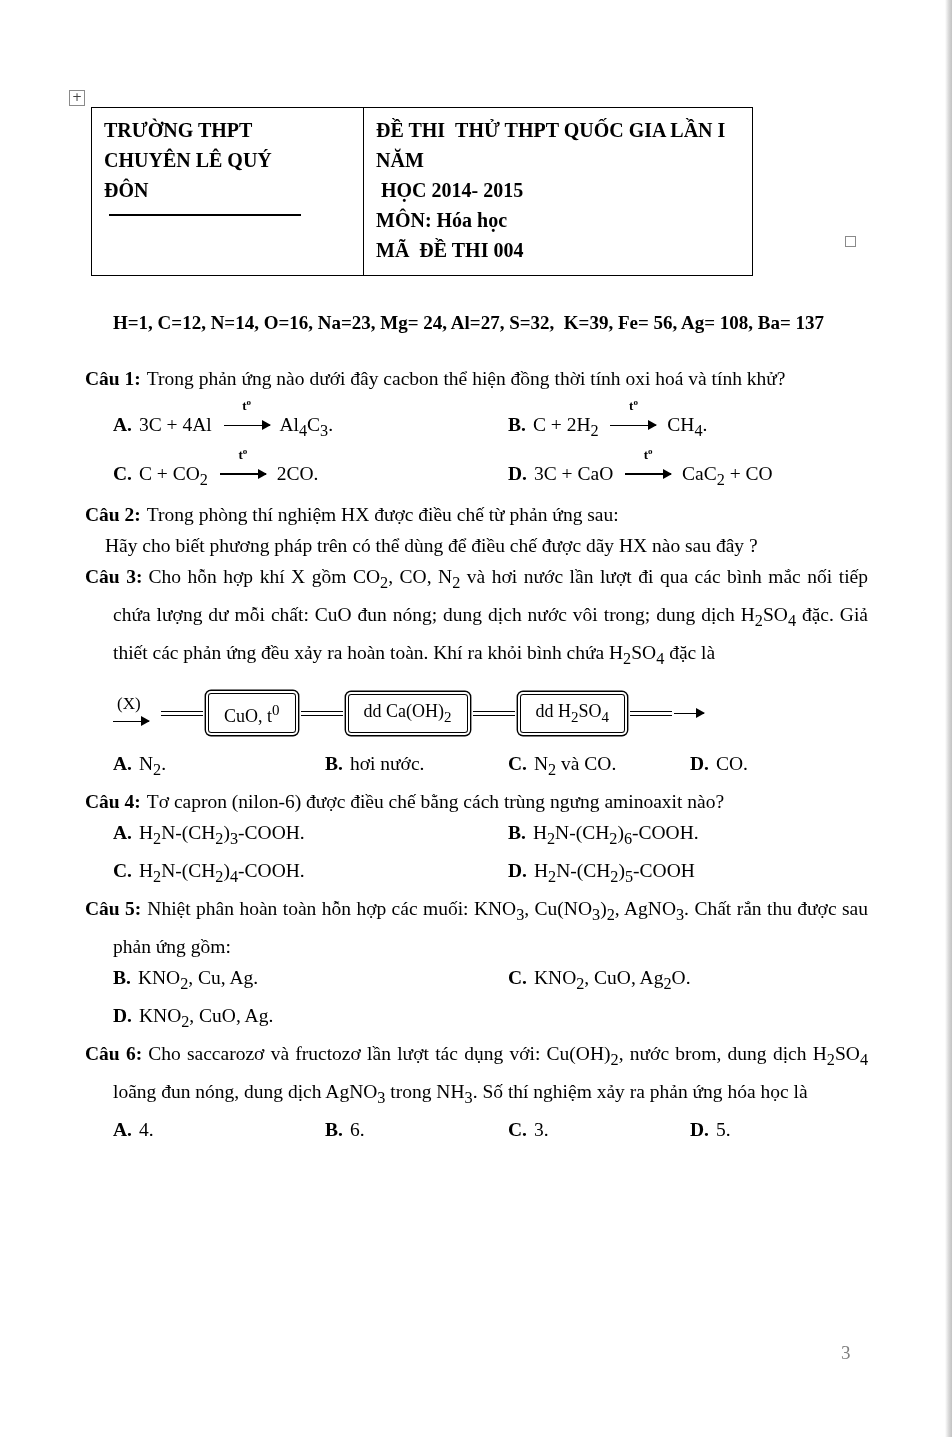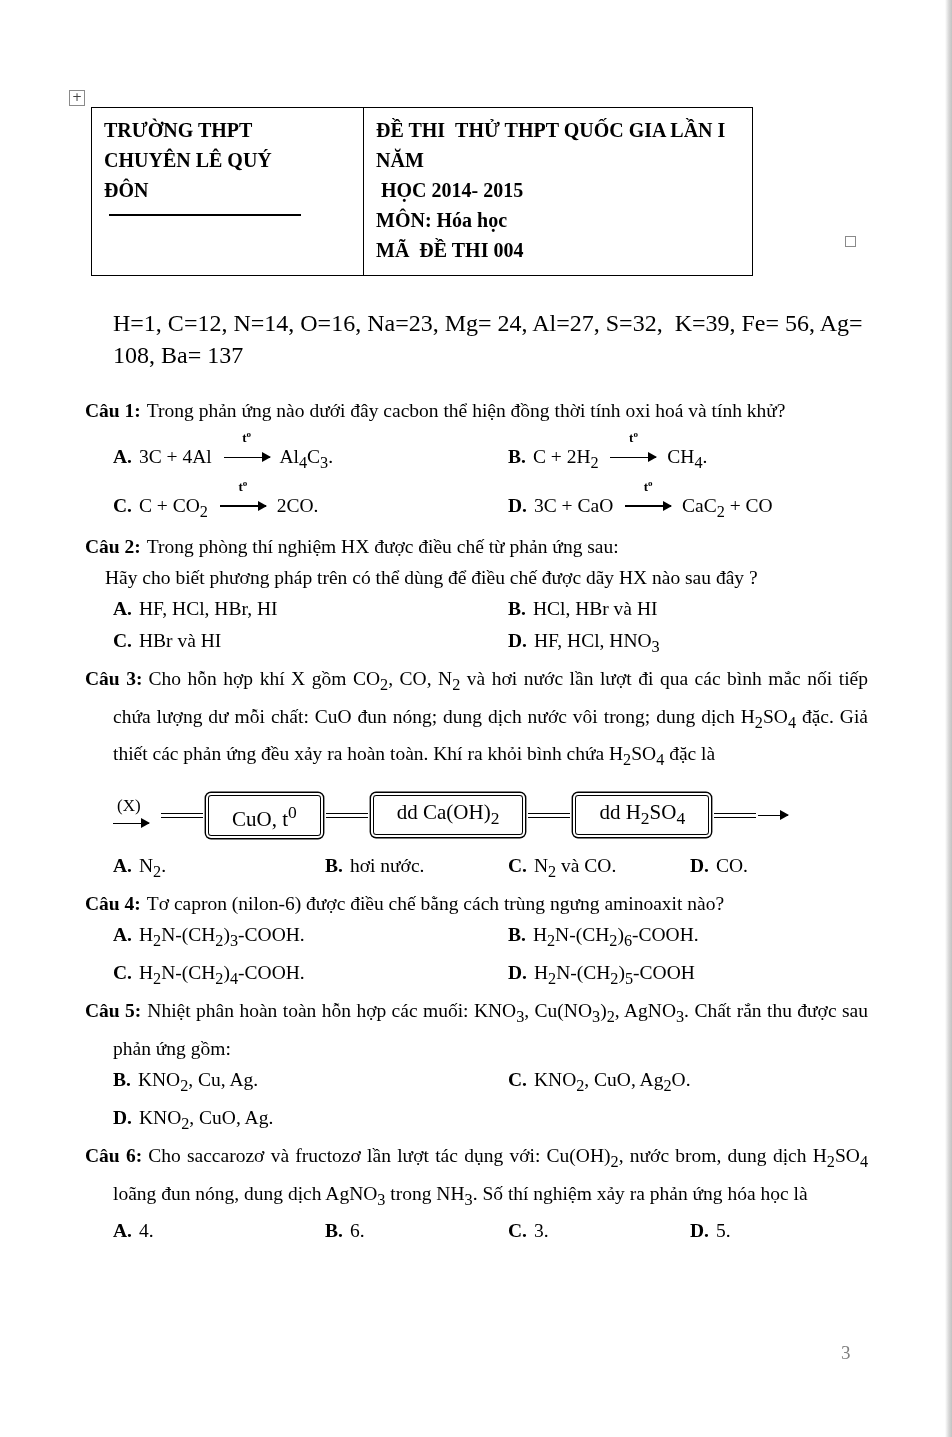--- a/index.html
+++ b/index.html
@@ -18,21 +18,21 @@
     font:12px/13px "DejaVu Sans",sans-serif;text-align:center;cursor:move;}
   .table-resize-handle{position:absolute;left:845px;top:236px;width:9px;height:9px;
     border:1px solid #8a8a8a;background:#fff;cursor:nwse-resize;}
   
   .header-table{border-collapse:collapse;width:662px;margin-left:6px;}
   .header-table td{border:1.6px solid #000;vertical-align:top;
     padding:7px 10px 10px 12px;font-weight:bold;font-size:20px;line-height:30px;}
   td.school-cell{width:249px;}
   .school-underline{width:192px;border-bottom:2px solid #000;margin:9px 0 0 5px;}
   
-  .masses{margin:31px 0 0 0;padding-left:28px;font-weight:normal;font-size:24px;line-height:32px;}
+  .masses{margin:31px 0 0 0;padding-left:28px;font-weight:bold;font-size:19px;line-height:32px;}
   .content{margin-top:24px;}
   p{margin:0;}
   .qpara{padding-left:28px;text-indent:-28px;line-height:31px;text-align:justify;}
   .qlabel{font-weight:bold;margin-right:6px;}
   .eqline{margin-left:28px;line-height:34px;}
   .subline{margin-left:20px;line-height:31px;}
   .just{text-align:justify;}
   .just-last{text-align-last:justify;}
   
   .opts{margin-left:28px;}
@@ -57,21 +57,21 @@
     margin-right:12px;margin-top:-10px;}
   .dg-x{font-size:17px;margin-left:4px;line-height:18px;}
   .dg-inline{width:36px;height:1.5px;background:#000;position:relative;margin-top:8px;}
   .dg-inline::after,.dg-out::after{content:"";position:absolute;right:-1px;top:50%;
     transform:translateY(-50%);width:0;height:0;
     border:5px solid transparent;border-left:9px solid #000;border-right:0;}
   .dg-dbl{width:42px;height:5px;border-top:1.5px solid #000;border-bottom:1.5px solid #000;
     box-sizing:border-box;}
   .dg-box{border:1.4px solid #000;border-radius:3px;
     box-shadow:0 0 0 2px #fff,0 0 0 3.4px #000;
-    padding:6px 23px;font-size:21px;line-height:20px;margin:0 5px;white-space:nowrap;}
+    padding:6px 15px;font-size:18px;line-height:20px;margin:0 5px;white-space:nowrap;}
   .dg-out{width:30px;height:1.5px;background:#000;position:relative;margin-left:2px;}
   
   .pagenum{position:absolute;left:841px;top:1342px;font-size:19px;color:#808080;}
 </style>
 </head>
 <body>
 
 <div class="page">
 
   <div class="table-move-handle">+</div>
@@ -106,26 +106,20 @@
         <div class="opt"><b class="okey">A.</b><span>3C + 4Al <i class="ar"><b>t<sup>o</sup></b><span class="ln"></span></i> Al<sub>4</sub>C<sub>3</sub>.</span></div>
         <div class="opt"><b class="okey">B.</b><span>C + 2H<sub>2</sub> <i class="ar"><b>t<sup>o</sup></b><span class="ln"></span></i> CH<sub>4</sub>.</span></div>
         <div class="opt"><b class="okey">C.</b><span>C + CO<sub>2</sub> <i class="ar"><b>t<sup>o</sup></b><span class="ln"></span></i> 2CO.</span></div>
         <div class="opt"><b class="okey">D.</b><span>3C + CaO <i class="ar"><b>t<sup>o</sup></b><span class="ln"></span></i> CaC<sub>2</sub> + CO</span></div>
       </div>
     </div>
 
     <div class="question">
       <p class="qpara"><b class="qlabel">Câu 2:</b><span>Trong phòng thí nghiệm HX được điều chế từ phản ứng sau:</span></p>
       <p class="subline just">Hãy cho biết phương pháp trên có thể dùng để điều chế được dãy HX nào sau đây ?</p>
-      <div class="opts cols2">
-        <div class="opt"><b class="okey">A.</b><span>HF, HCl, HBr, HI</span></div>
-        <div class="opt"><b class="okey">B.</b><span>HCl, HBr và HI</span></div>
-        <div class="opt"><b class="okey">C.</b><span>HBr và HI</span></div>
-        <div class="opt"><b class="okey">D.</b><span>HF, HCl, HNO<sub>3</sub></span></div>
-      </div>
     </div>
 
     <div class="question">
       <p class="qpara"><b class="qlabel">Câu 3:</b><span>Cho hỗn hợp khí X gồm CO<sub>2</sub>, CO, N<sub>2</sub> và hơi nước lần lượt đi qua các bình mắc nối tiếp chứa lượng dư mỗi chất: CuO đun nóng; dung dịch nước vôi trong; dung dịch H<sub>2</sub>SO<sub>4</sub> đặc. Giả thiết các phản ứng đều xảy ra hoàn toàn. Khí ra khỏi bình chứa H<sub>2</sub>SO<sub>4</sub> đặc là</span></p>
       <div class="diagram">
         <div class="dg-input">
           <span class="dg-x">(X)</span>
           <span class="dg-inline"></span>
         </div>
         <span class="dg-dbl first"></span>

